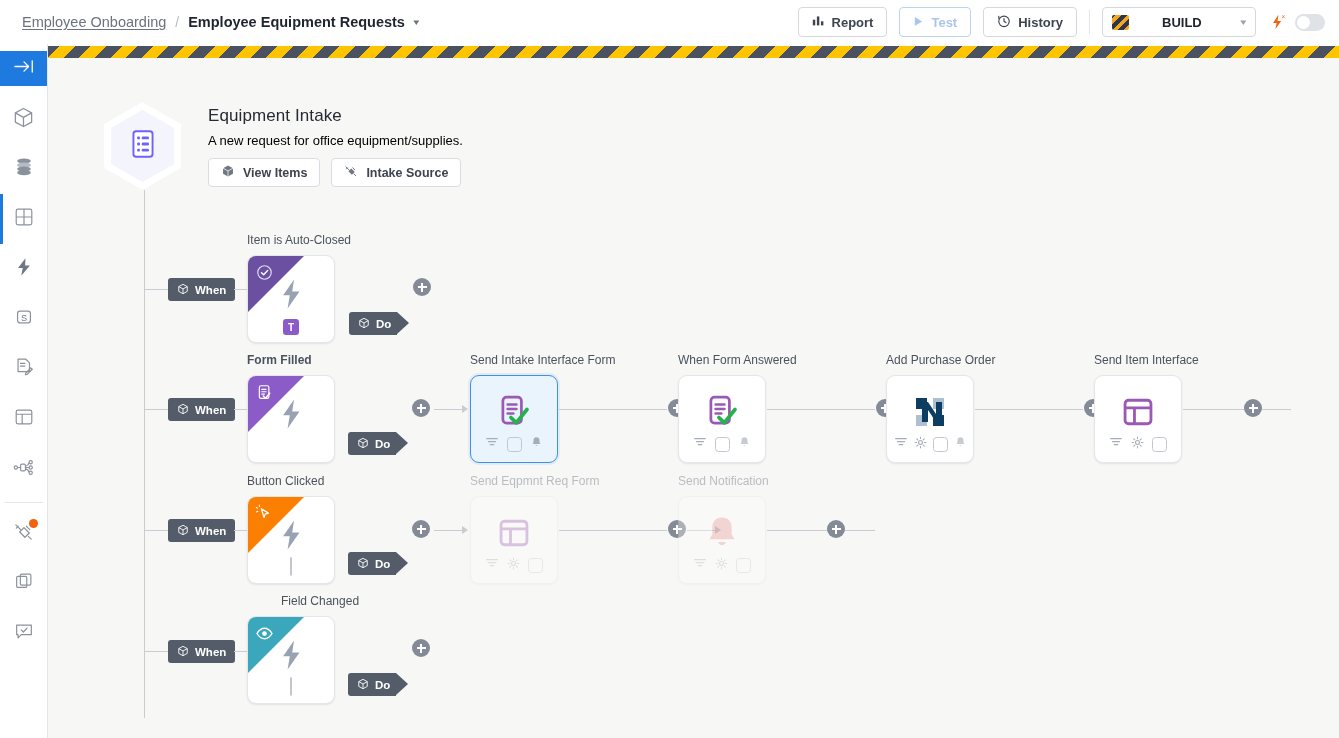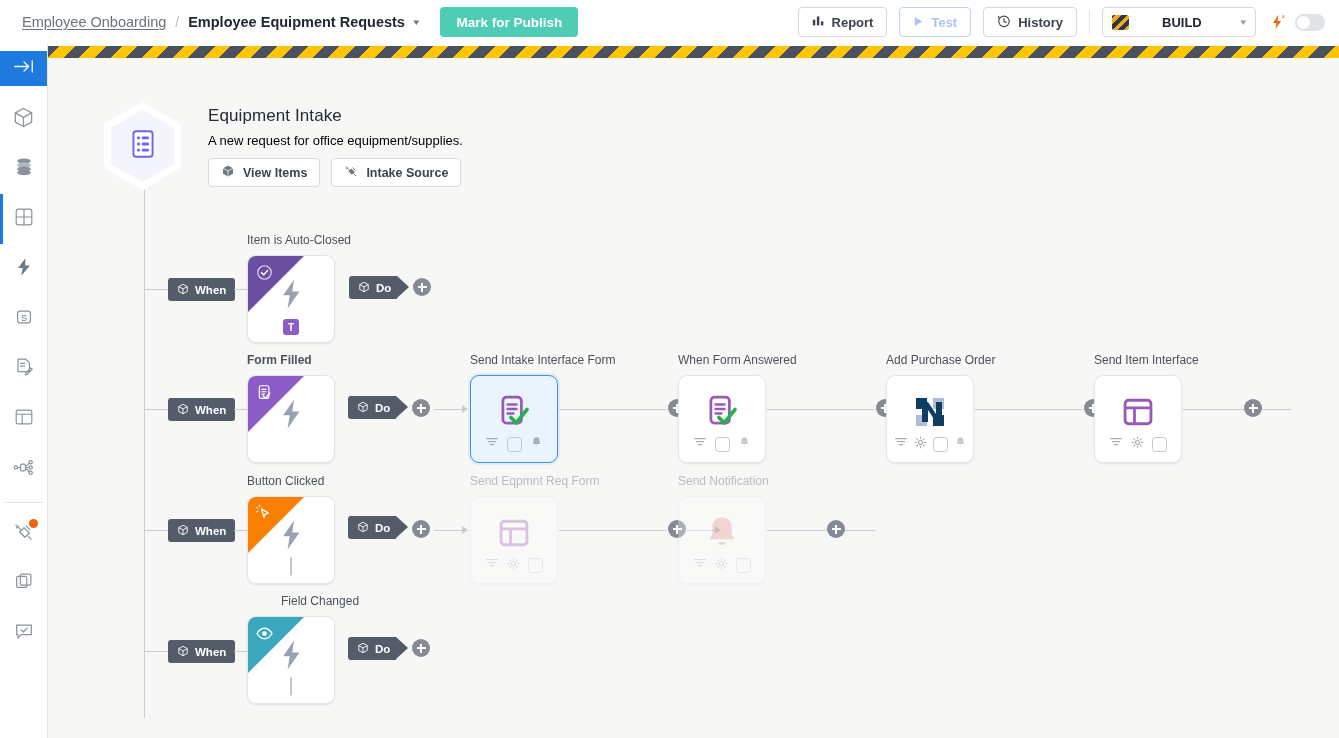--- a/index.html
+++ b/index.html
@@ -145,21 +145,21 @@
   .branch {
     position: absolute; height: 1px; background: #c9ccd2;
   }
 
   .when-chip, .do-chip {
     position: absolute;
     height: 23px; background: #545c69; border-radius: 3px;
     display: flex; align-items: center; gap: 6px;
     padding: 0 9px; cursor: pointer;
   }
-  .do-chip { border-radius: 3px 0 0 3px; padding-right: 6px; }
+  .do-chip { border-radius: 3px 0 0 3px; padding-right: 6px; margin-top: 36px; }
   .do-chip::after {
     content: ""; position: absolute; left: 100%; top: 0;
     border-top: 11.5px solid transparent; border-bottom: 11.5px solid transparent;
     border-left: 12px solid #545c69;
   }
   .chip-label { font-size: 11.5px; font-weight: bold; color: #ffffff; white-space: nowrap; }
 
   .arrow-line {
     position: absolute; height: 1px; background: #c9ccd2;
   }
@@ -235,21 +235,20 @@
 </style>
 </head>
 <body>
 
 <div class="topbar">
   <span class="crumb-link">Employee Onboarding</span>
   <span class="crumb-sep">/</span>
   <span class="crumb-current">Employee Equipment Requests</span>
   <span class="crumb-caret">▾</span>
 
-  <button class="publish-btn">Mark for Publish</button>
 
   <div class="tb-right">
     <div class="tb-btn">
       <span>
         <svg width="13" height="13" viewBox="0 0 16 16">
             <rect x="1" y="7" width="3" height="7" fill="#3d4450"></rect>
             <rect x="6" y="3" width="3" height="11" fill="#3d4450"></rect>
             <rect x="11" y="9" width="3" height="5" fill="#3d4450"></rect>
           </svg>
       </span>

